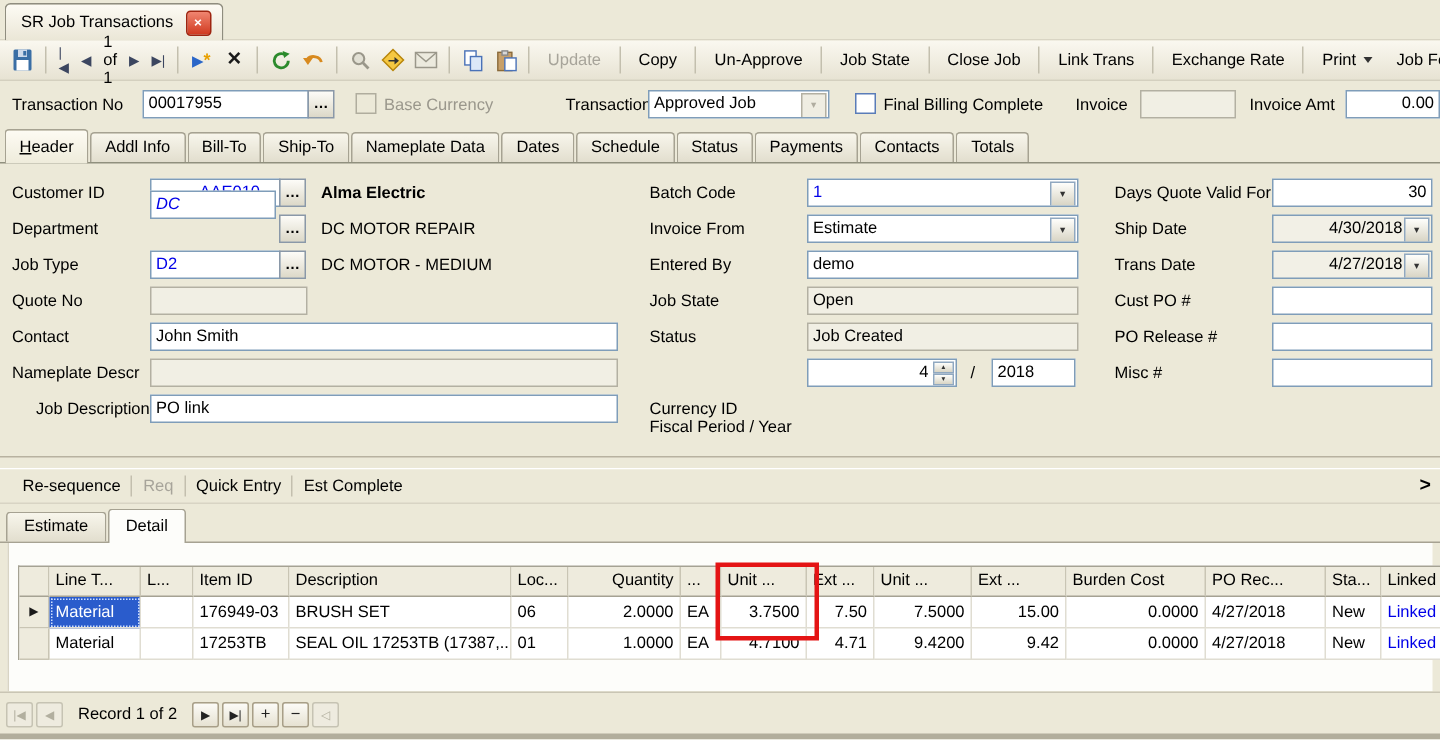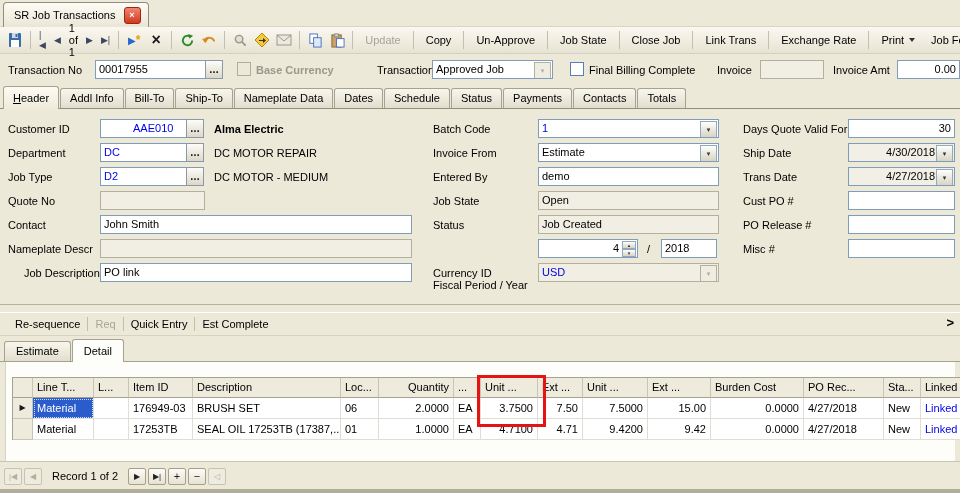--- a/index.html
+++ b/index.html
@@ -15,21 +15,21 @@
   .toolbar{position:absolute;left:0;top:27px;width:960px;height:27px;display:flex;align-items:center;padding-left:4px;
            background:linear-gradient(#faf8f0,#e7e3d3);border-bottom:1px solid #d4d0bf;box-sizing:border-box;}
   .tsep{width:1px;height:18px;background:#c3bfae;margin:0 4px;flex-shrink:0;}
   .ibtn{width:22px;height:22px;display:flex;align-items:center;justify-content:center;flex-shrink:0;}
   .tbtn{padding:0 8px;height:22px;display:flex;align-items:center;white-space:nowrap;flex-shrink:0;}
   .tbtn.dis{color:#a7a49a;}
   .navglyph{font-size:9px;color:#3c4660;padding:0 4px;}
   .navpos{padding:0 4px;}
   .caret{width:0;height:0;border-left:3px solid transparent;border-right:3px solid transparent;border-top:4px solid #333;margin-left:5px;}
   .lbl{position:absolute;white-space:nowrap;}
-  .lbl.dis{color:#9a978c;font-weight:bold;}
+  .lbl.dis{color:#9a978c;}
   .field{position:absolute;background:#fff;border:1px solid #7f9db9;height:19px;line-height:17px;
          padding:0 3px;box-sizing:border-box;white-space:nowrap;overflow:hidden;}
   .field.dis{background:#f1efe4;border-color:#b3b0a2;}
   .field.blue{color:#0000e8;}
   .field.num{text-align:right;}
   .ellbtn{position:absolute;width:18px;height:19px;box-sizing:border-box;border:1px solid #8a98a8;
           background:linear-gradient(#fdfcf8,#dcd8c8);display:flex;align-items:center;justify-content:center;
           font-weight:bold;font-size:10px;line-height:1;}
   .cbtn{position:absolute;right:1px;top:1px;width:15px;height:15px;background:linear-gradient(#fefefb,#d8d4c4);
         border:1px solid #90a8c0;display:flex;align-items:center;justify-content:center;font-size:7px;color:#333;}
@@ -233,21 +233,21 @@
     <span class="tab">Contacts</span>
     <span class="tab">Totals</span>
   </div>
 
   <div class="lbl" style="left:8px;top:123px;">Customer ID</div>
   <div class="field blue" style="left:100px;top:119px;width:87px;padding-left:32px;">AAE010</div>
   <div class="ellbtn" style="left:186px;top:119px;">…</div>
   <div class="lbl" style="left:214px;top:123px;font-weight:bold;">Alma Electric</div>
 
   <div class="lbl" style="left:8px;top:147px;">Department</div>
-  <div class="field blue" style="left:100px;top:143px;width:97px;">DC</div>
+  <div class="field blue" style="left:100px;top:127px;width:84px;font-style:italic;">DC</div>
   <div class="ellbtn" style="left:186px;top:143px;">…</div>
   <div class="lbl" style="left:214px;top:147px;">DC MOTOR REPAIR</div>
 
   <div class="lbl" style="left:8px;top:171px;">Job Type</div>
   <div class="field blue" style="left:100px;top:167px;width:87px;">D2</div>
   <div class="ellbtn" style="left:186px;top:167px;">…</div>
   <div class="lbl" style="left:214px;top:171px;">DC MOTOR - MEDIUM</div>
 
   <div class="lbl" style="left:8px;top:195px;">Quote No</div>
   <div class="field dis" style="left:100px;top:191px;width:105px;"></div>
@@ -278,21 +278,20 @@
 
   <div class="lbl" style="left:433px;top:243px;margin-top:36px;">Fiscal Period / Year</div>
   <div class="field num" style="left:538px;top:239px;width:100px;padding-right:18px;"><span>4</span><span class="spin">
         <span>▴</span>
         <span>▾</span>
       </span></div>
   <div class="lbl" style="left:647px;top:243px;">/</div>
   <div class="field" style="left:661px;top:239px;width:56px;">2018</div>
 
   <div class="lbl" style="left:433px;top:267px;">Currency ID</div>
-  <div class="field dis blue" style="left:538px;top:263px;width:181px;padding-right:18px;"><span>USD</span><span class="cbtn dis">▾</span></div>
 
   <div class="lbl" style="left:743px;top:123px;">Days Quote Valid For</div>
   <div class="field num" style="left:848px;top:119px;width:107px;">30</div>
 
   <div class="lbl" style="left:743px;top:147px;">Ship Date</div>
   <div class="field num" style="left:848px;top:143px;width:107px;padding-right:19px;background:#f2f0e6;"><span>4/30/2018</span><span class="cbtn">▾</span></div>
 
   <div class="lbl" style="left:743px;top:171px;">Trans Date</div>
   <div class="field num" style="left:848px;top:167px;width:107px;padding-right:19px;background:#f2f0e6;"><span>4/27/2018</span><span class="cbtn">▾</span></div>
 

